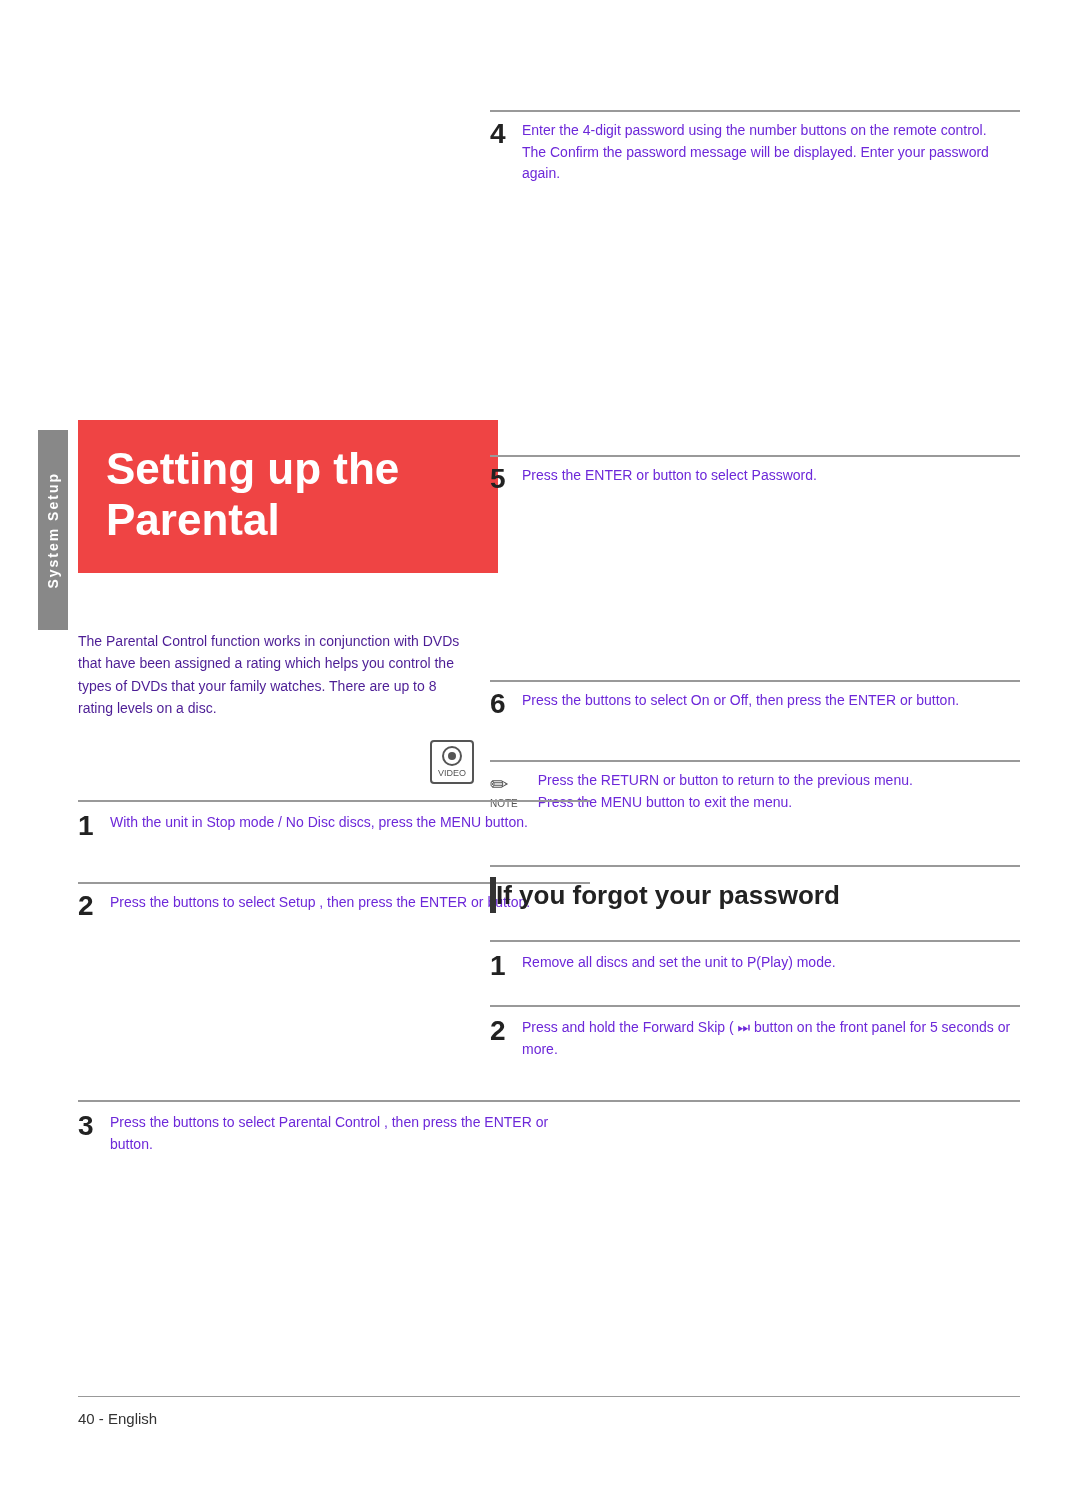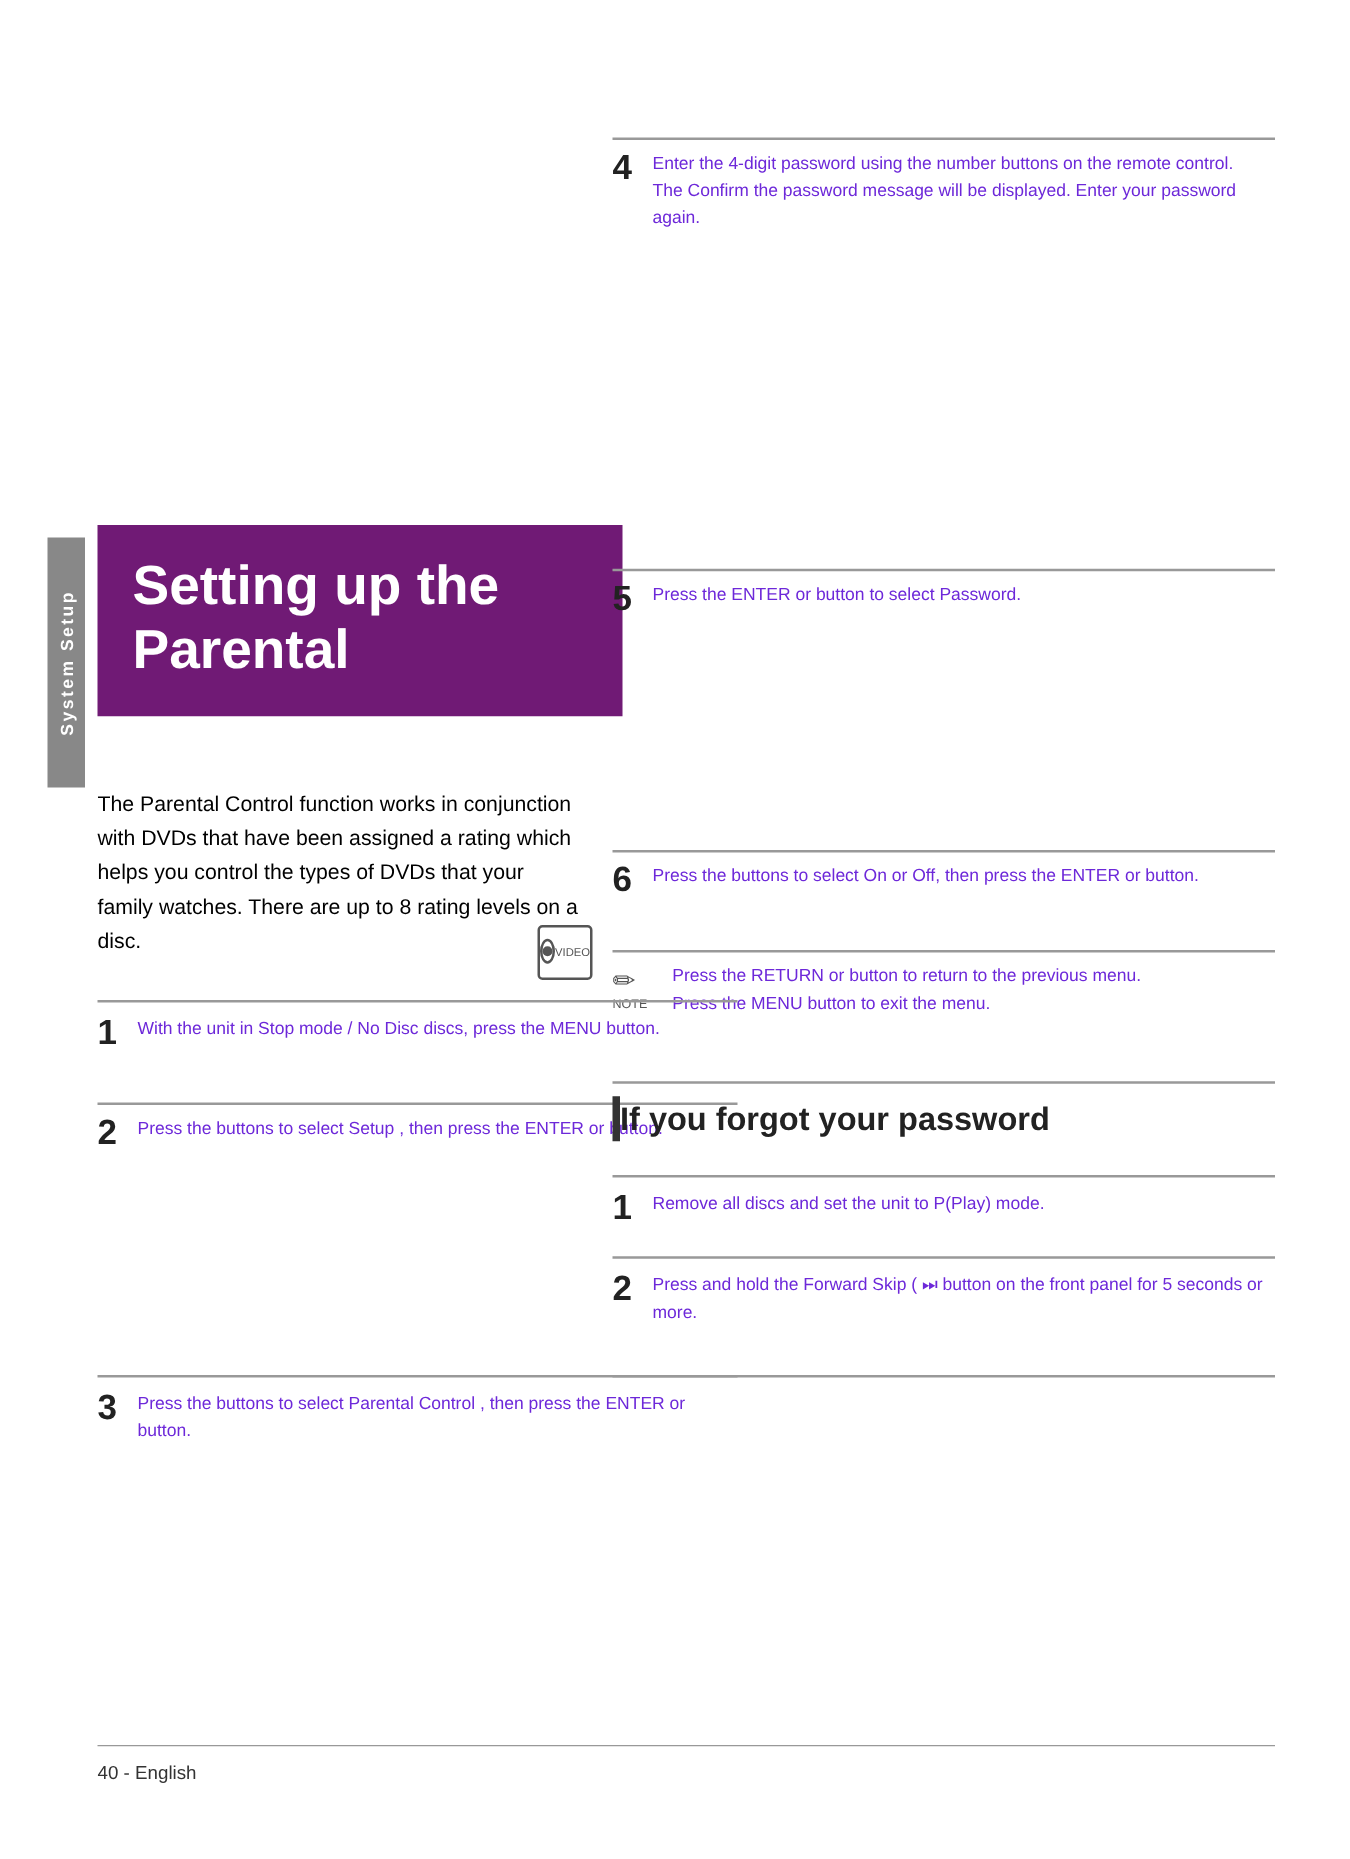--- a/index.html
+++ b/index.html
@@ -51,57 +51,58 @@
       transform: rotate(180deg);
       letter-spacing: 2px;
     }
 
     
     .title-block {
       position: absolute;
       top: 420px;
       left: 78px;
       width: 420px;
-      background: #701a75;
+      background: #ef4444;
       padding: 24px 28px 28px 28px;
     }
 
     .main-title {
       font-size: 44px;
       font-weight: bold;
       color: #fff;
       line-height: 1.15;
     }
 
     
     .description-block {
       position: absolute;
       top: 630px;
       left: 78px;
       width: 390px;
-      font-size: 17px;
-      color: #000000;
+      font-size: 14px;
+      color: #4c1d95;
       line-height: 1.6;
     }
 
     
     .video-icon {
       position: absolute;
       top: 740px;
       left: 430px;
       width: 44px;
       height: 44px;
     }
 
     .video-icon-inner {
       width: 44px;
       height: 44px;
       border: 2px solid #555;
       border-radius: 4px;
       display: flex;
+      flex-direction: column;
       align-items: center;
       justify-content: center;
       font-size: 9px;
       color: #555;
     }
 
     .video-icon-circle {
       width: 20px;
       height: 20px;
       border: 2px solid #555;

